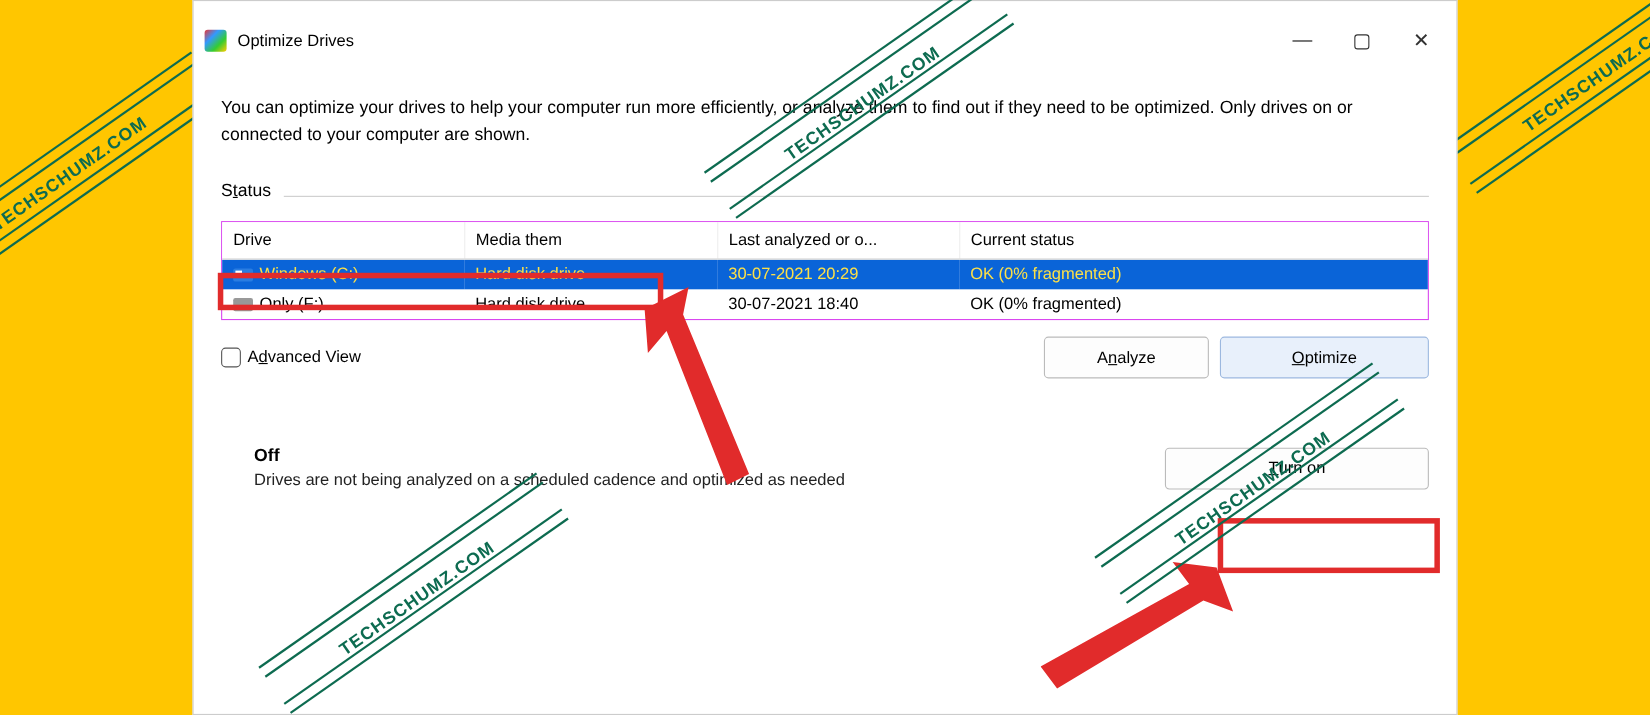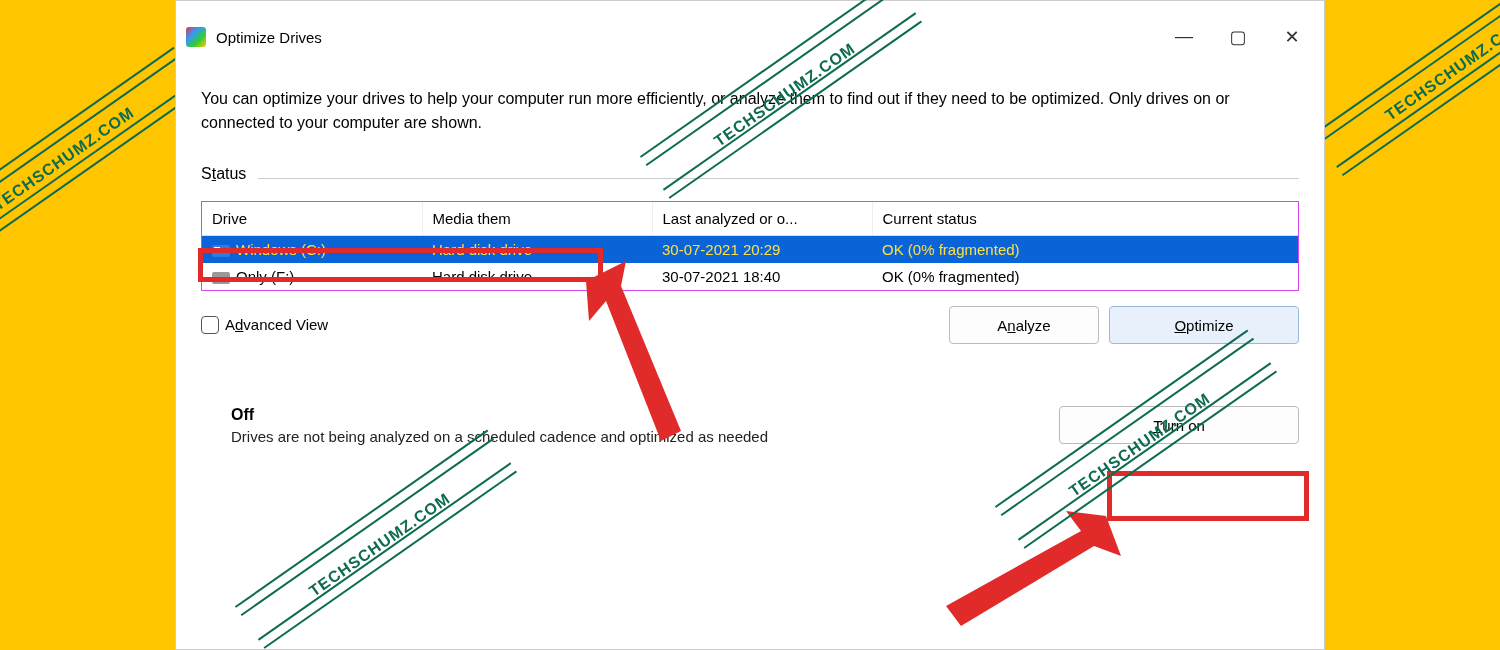--- a/index.html
+++ b/index.html
@@ -91,21 +91,21 @@
     border: 1px solid #bbb;
     background: #fdfdfd;
     border-radius: 4px;
     font-size: 15px;
     display:inline-flex; align-items:center; justify-content:center;
     cursor: default;
     padding: 0 20px;
   }
   .btn.default { background:#e8f0fb; border-color:#9cb8df; }
   .sched { margin-top: 30px; }
-  .sched-row { display:flex; align-items:flex-start; padding-top:12px; }
+  .sched-row { display:flex; align-items:center; padding-top:12px; }
   .sched-left { flex:1; padding-left:30px; }
   .sched-left .off { font-weight:600; font-size:16px; margin-bottom:4px;}
   .sched-left .sub { color:#222; font-size:15px;}
   
   .hl-box {
     position:absolute;
     border:5px solid #e12b2b;
     pointer-events:none;
   }
   .arrow {

